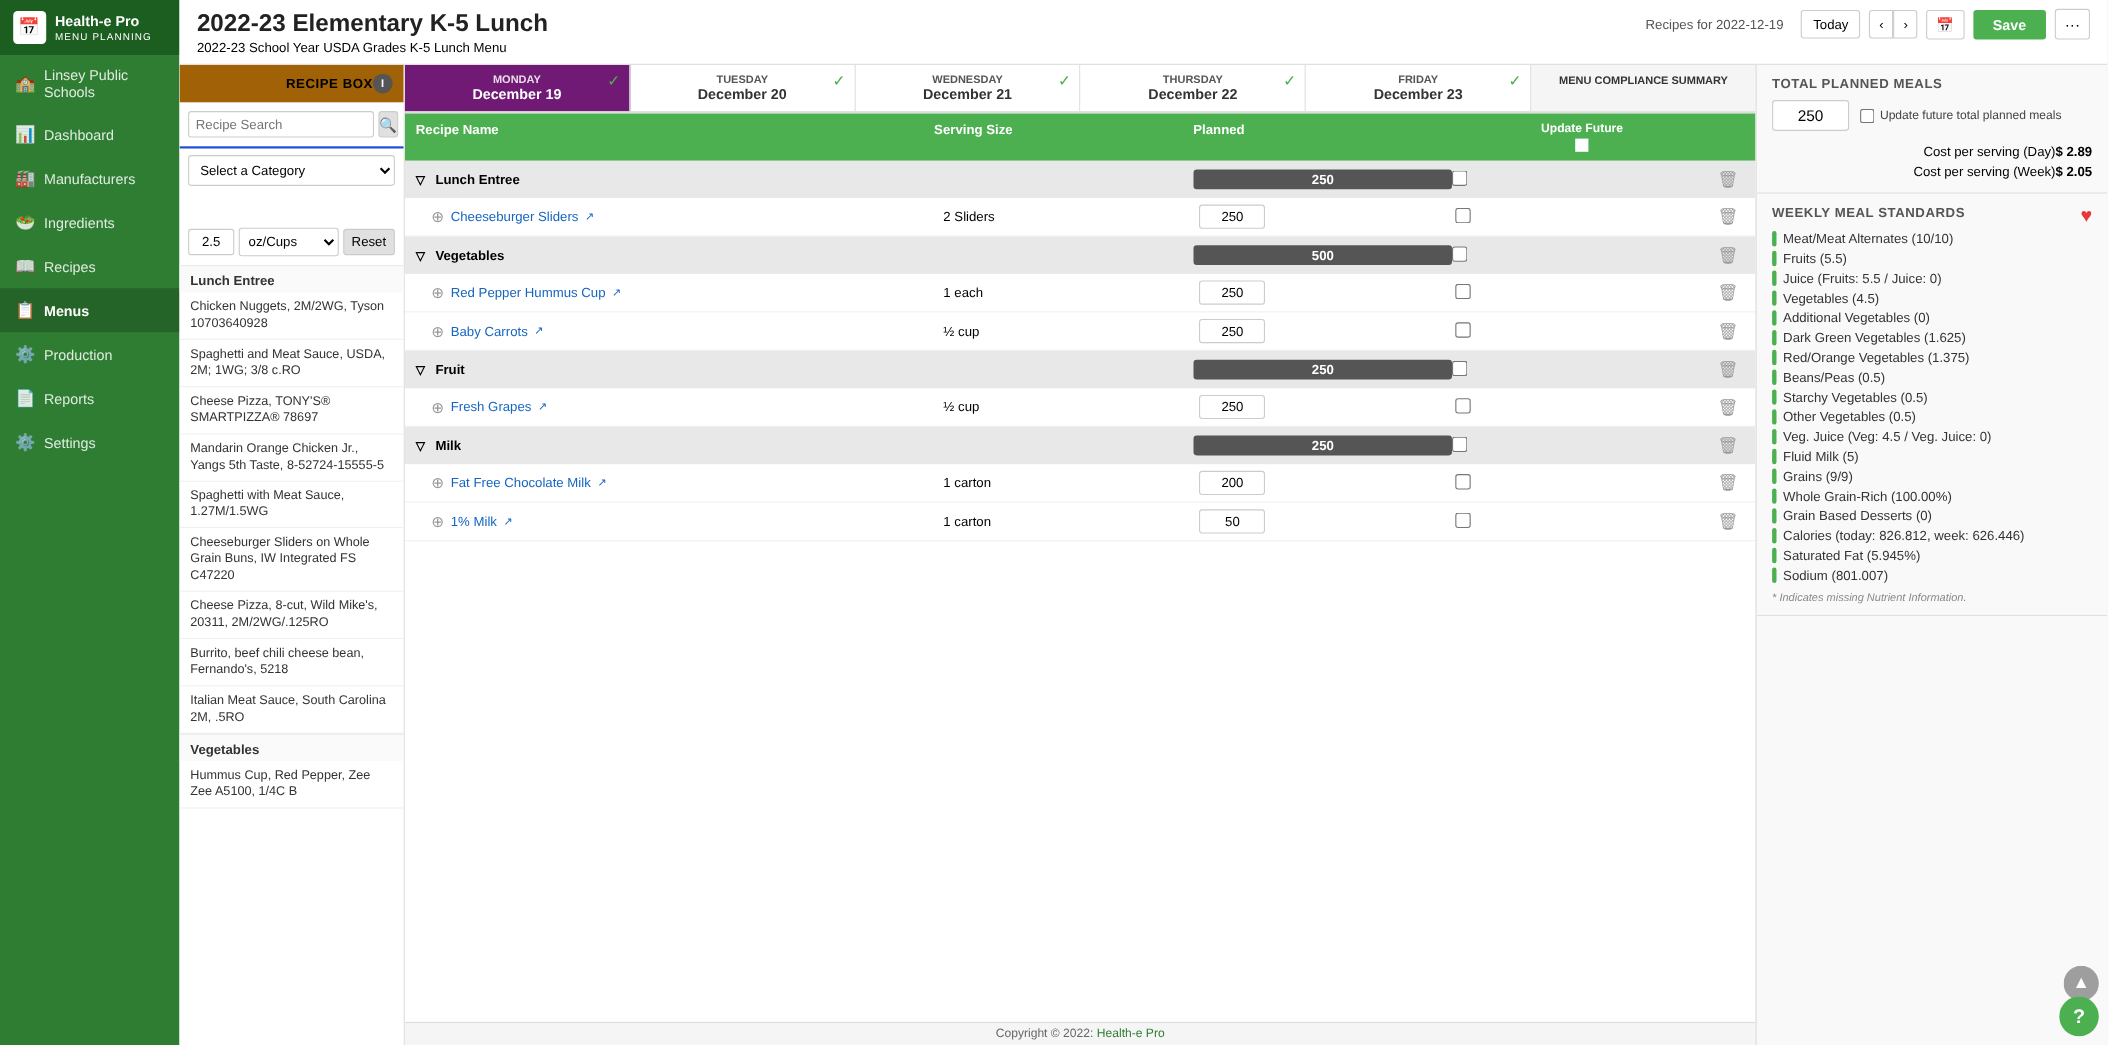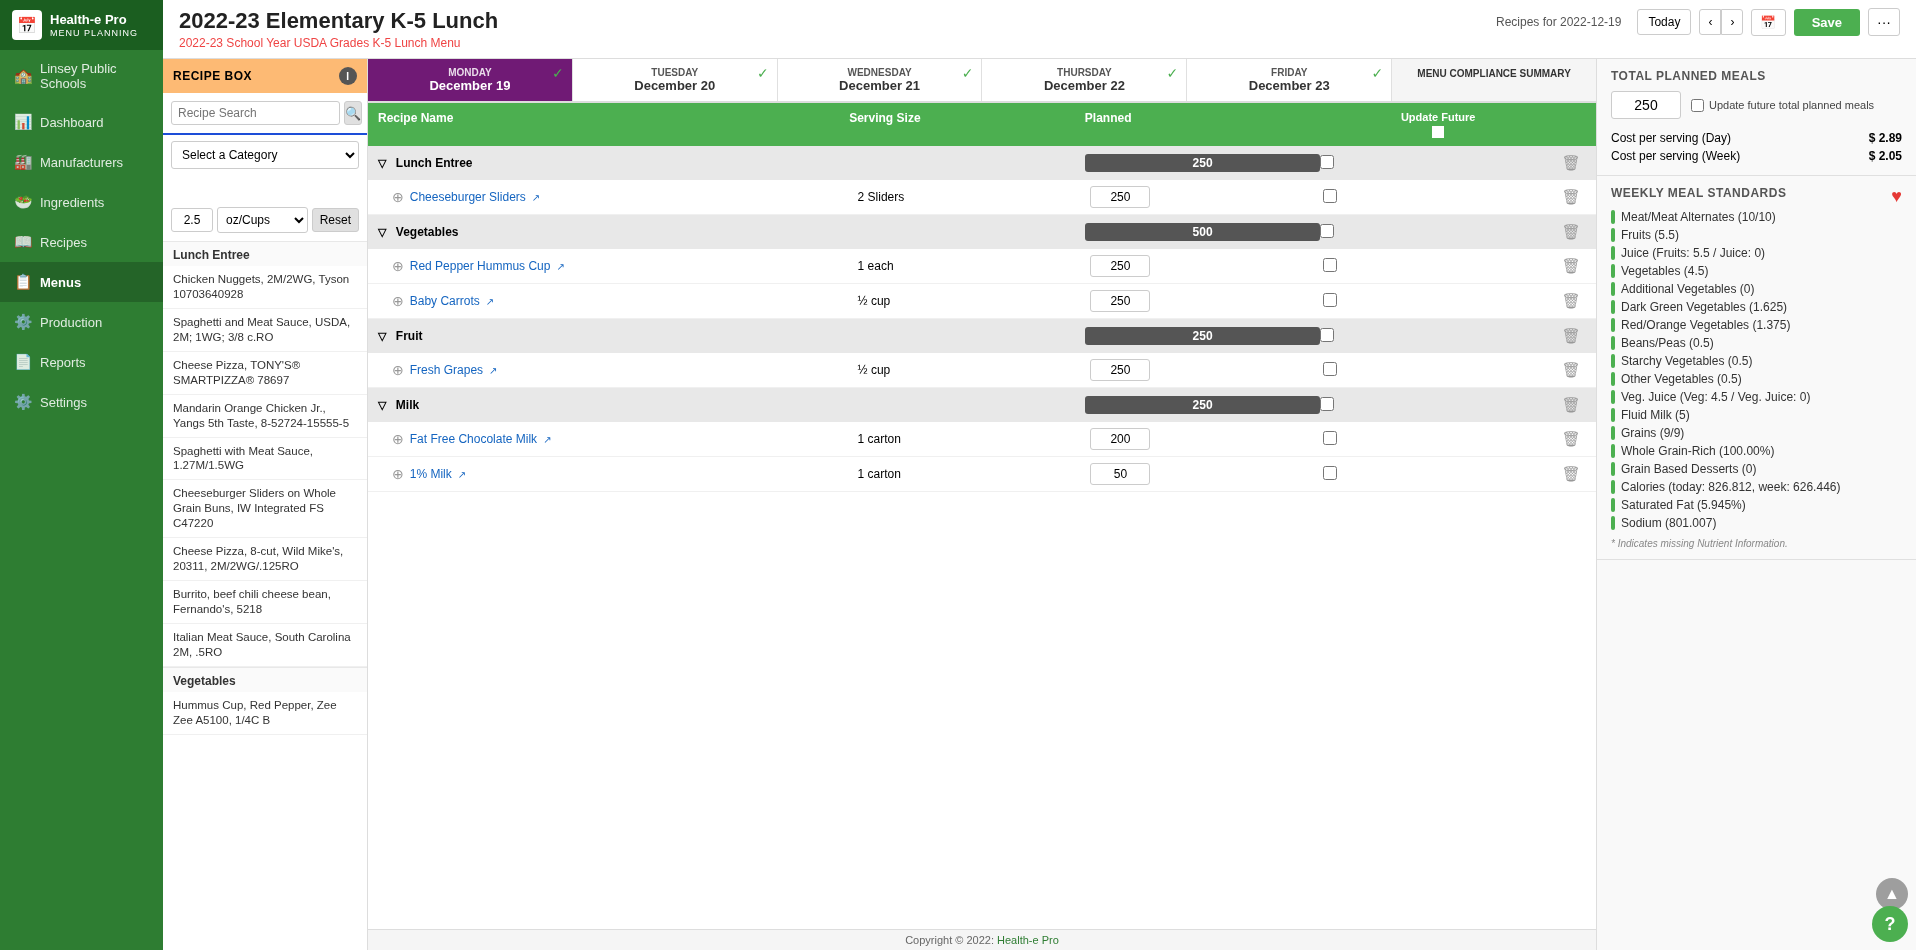--- a/index.html
+++ b/index.html
@@ -49,26 +49,26 @@
     #recipe-box {
       width: 205px;
       background: white;
       border-right: 1px solid #ddd;
       display: flex;
       flex-direction: column;
       overflow-y: auto;
       flex-shrink: 0;
     }
     #recipe-box .rb-header {
-      background: #fdba74;
+      background: #a16207;
       padding: 8px 10px;
       font-weight: bold;
       font-size: 12px;
       display: flex;
-      justify-content: space-between;
+      justify-content: flex-end;
       align-items: center;
       text-transform: uppercase;
       letter-spacing: 0.5px;
     }
     #recipe-box .rb-header .info-icon {
       width: 18px; height: 18px; border-radius: 50%;
       background: #555; color: white; font-size: 10px;
       display: flex; align-items: center; justify-content: center;
       cursor: pointer;
     }
@@ -145,21 +145,21 @@
     
     #top-bar {
       background: white;
       padding: 8px 16px;
       border-bottom: 1px solid #ddd;
       display: flex;
       justify-content: space-between;
       align-items: flex-start;
     }
     #top-bar .title-block h1 { font-size: 22px; font-weight: bold; color: #222; }
-    #top-bar .title-block .subtitle { font-size: 12px; color: #ef4444; margin-top: 2px; }
+    #top-bar .title-block .subtitle { font-size: 12px; color: #000000; margin-top: 2px; }
     #top-bar .right-block { display: flex; align-items: center; gap: 8px; }
     #top-bar .recipes-for { font-size: 12px; color: #555; margin-right: 8px; }
     #top-bar .btn-today {
       background: white; border: 1px solid #ccc; border-radius: 3px;
       padding: 5px 10px; font-size: 12px; cursor: pointer;
     }
     #top-bar .btn-nav {
       background: white; border: 1px solid #ccc;
       padding: 5px 8px; font-size: 12px; cursor: pointer;
     }
@@ -305,22 +305,22 @@
     }
     .total-meals-row {
       display: flex; align-items: center; gap: 10px;
     }
     .total-meals-input {
       width: 70px; border: 1px solid #ccc; border-radius: 3px;
       padding: 5px 6px; font-size: 14px; text-align: center;
     }
     .future-label { font-size: 11px; color: #444; display: flex; align-items: center; gap: 5px; }
     .cost-row {
-      display: flex; justify-content: space-between;
-      font-size: 12px; padding: 2px 0; gap: 40px;
+      display: flex; justify-content: flex-end;
+      font-size: 12px; padding: 2px 0;
     }
     .cost-val { font-weight: bold; }
 
     .wms-title {
       display: flex; justify-content: space-between; 
     }
     .wms-heart { color: #e53935; font-size: 18px; }
 
     .wms-item {
       display: flex; align-items: center; gap: 6px;

